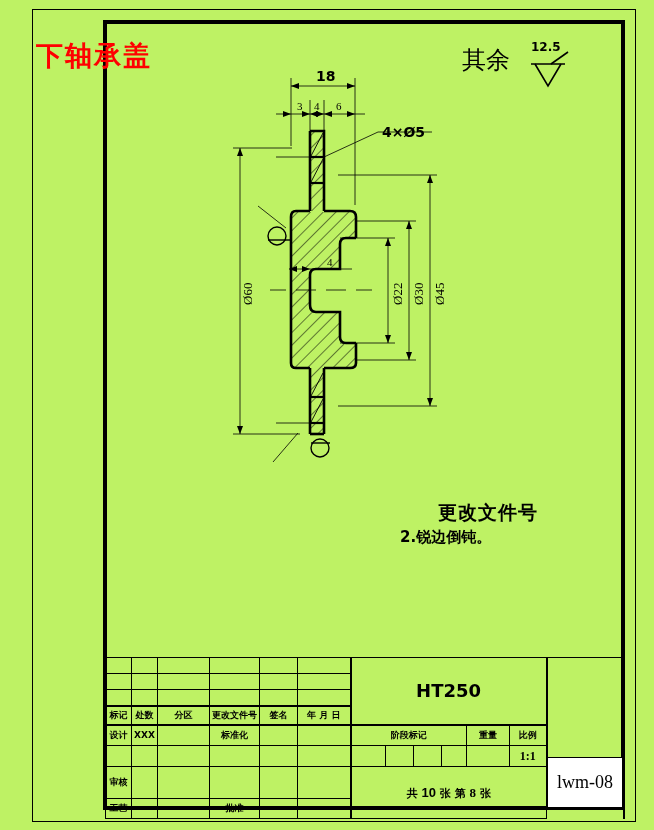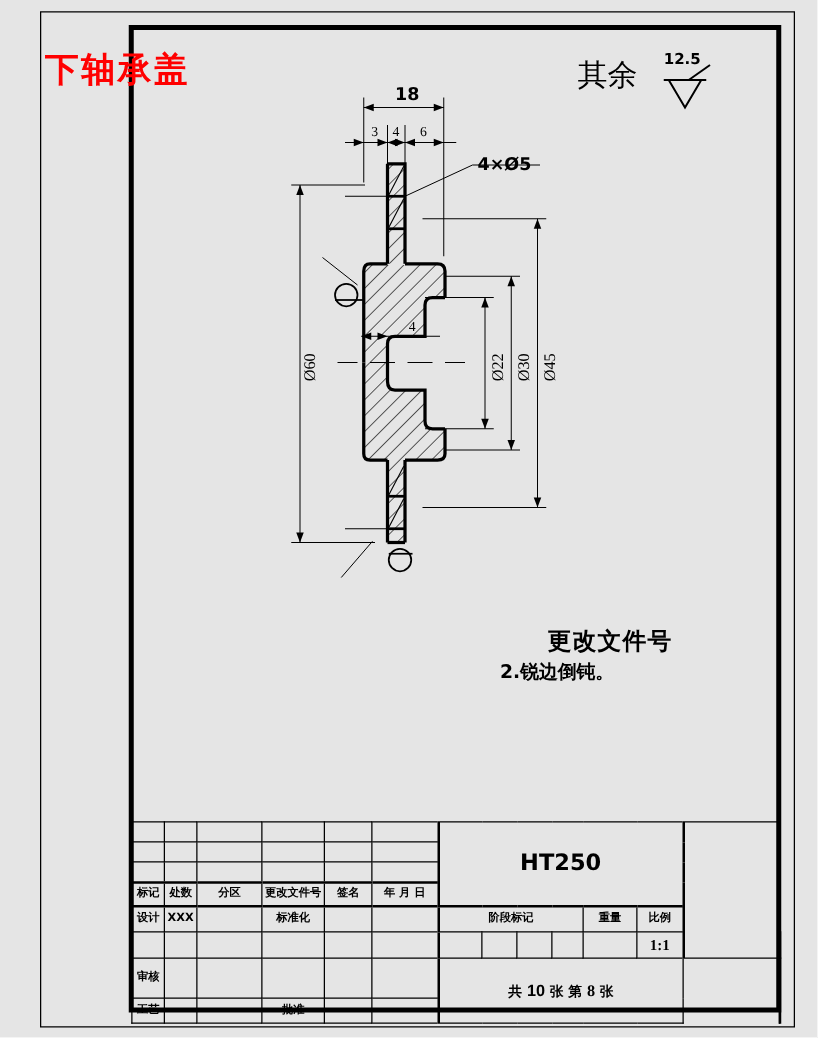--- a/index.html
+++ b/index.html
@@ -1,18 +1,18 @@
 <!DOCTYPE html>
 <html><head>
 <meta charset="utf-8">
 <style>
   html,body{margin:0;padding:0;background:#ffffff;}
   body{width:654px;height:830px;position:relative;
        font-family:"Liberation Serif","DejaVu Serif",serif;}
-  #sheet{position:absolute;left:0;top:0;width:654px;height:830px;overflow:hidden;background:#e5e5e5;}
+  #sheet{position:absolute;left:0;top:0;width:654px;height:830px;overflow:hidden;background:#bef264;}
   .abs{position:absolute;}
 
   
   #outer-border{left:32px;top:9px;width:604px;height:813px;border:1px solid #000;box-sizing:border-box;}
   #inner-frame{left:103px;top:20px;width:522px;height:790px;border:4px solid #000;box-sizing:border-box;}
 
   
   #part-title-red{left:36px;top:38px;color:#ff0000;font-size:27px;font-weight:bold;
        letter-spacing:2px;font-family:"DejaVu Sans",sans-serif;white-space:nowrap;}
   #qiyu{left:462px;top:44px;font-size:24px;font-weight:normal;white-space:nowrap;
@@ -326,15 +326,19 @@
         <td>工艺</td>
         <td></td>
         <td></td>
         <td>批准</td>
         <td></td>
         <td></td>
       </tr>
     </tbody>
       </table>
 
+    <div class="abs" style="left:441px;top:100px;width:77px;height:51px;
+         border:1px solid #000;border-left:2px solid #000;box-sizing:border-box;
+         display:flex;align-items:center;justify-content:center;background:#fff;
+         font-size:18px;font-family:'Liberation Serif',serif;">lwm-08</div>
   </div>
 
 </div>
 
 </body></html>

